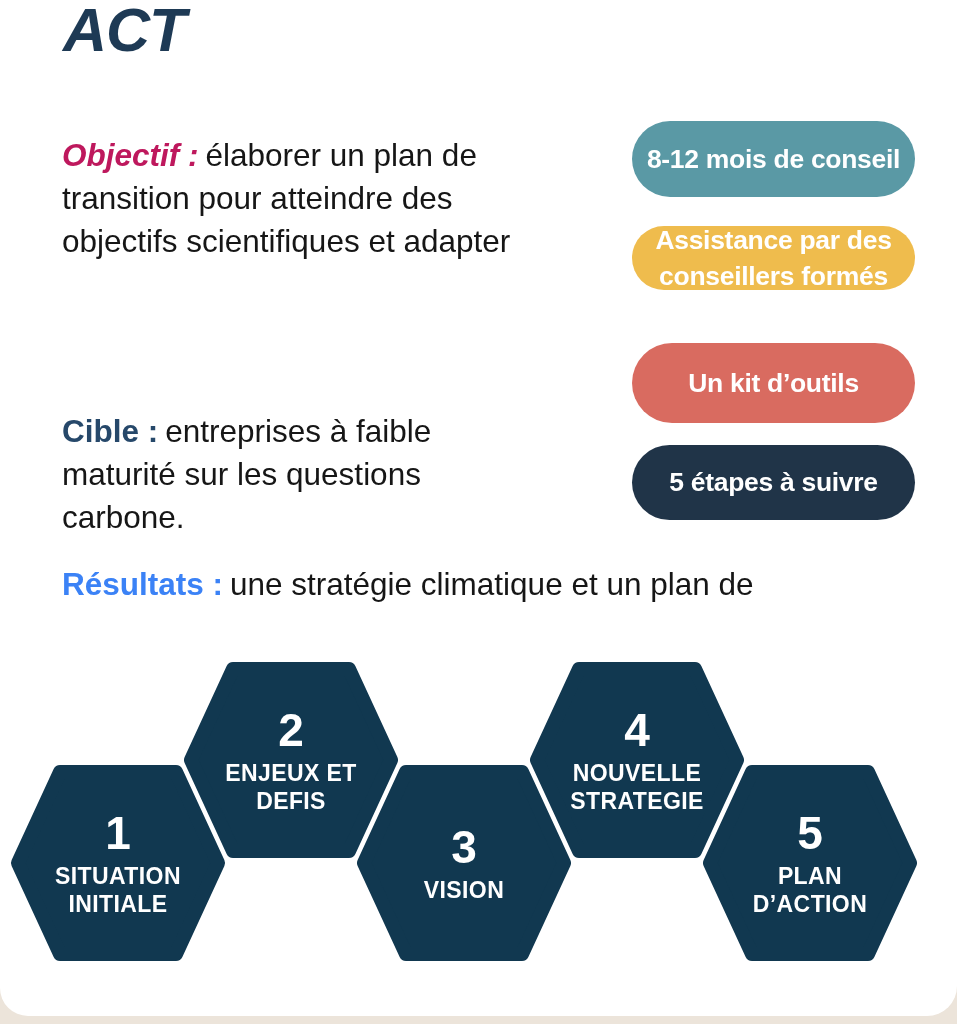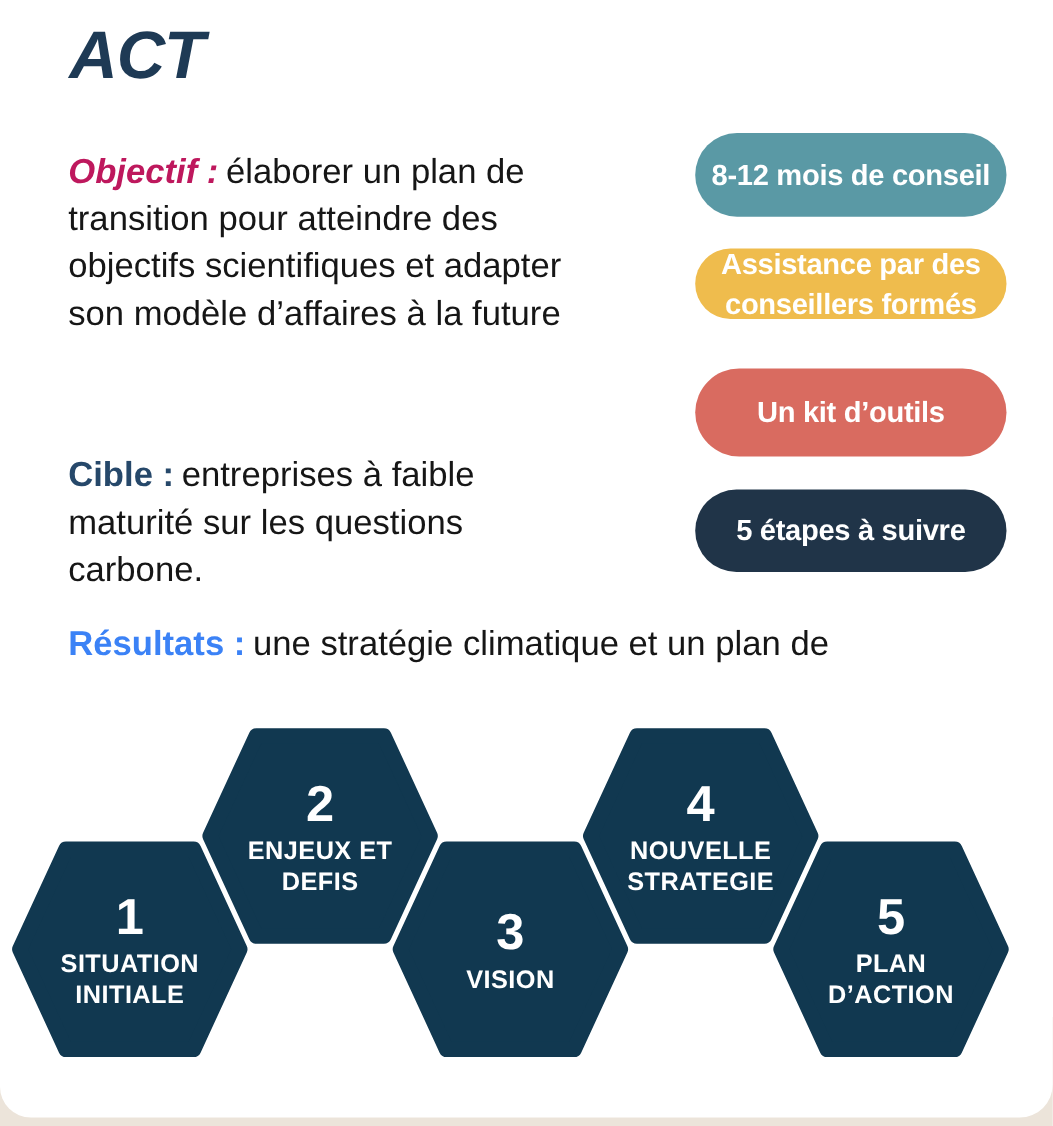--- a/index.html
+++ b/index.html
@@ -10,21 +10,21 @@
     background:#ECE4DA;
     overflow:hidden;
   }
   .card {
     position:absolute; left:0; top:0; right:0; bottom:8px;
     background:#fff;
     border-radius:0 0 30px 28px;
   }
   
   .title {
-    position:absolute; left:63px; top:20px;
+    position:absolute; left:63px; top:0;
     display:flex; align-items:baseline; gap:16px;
     line-height:1; white-space:nowrap;
   }
   .t-act  { font-size:61px; font-weight:700; font-style:italic; letter-spacing:-1px; }
   .t-rest { font-size:38px; font-weight:700; letter-spacing:0.5px; }
   
   .textcol { position:absolute; left:62px; top:134px; }
   .para { position:absolute; left:0; }
   .pline { font-size:31.5px; line-height:43px; font-weight:500; white-space:nowrap; }
   .lbl   { font-weight:700; margin-right:0.22em; }
@@ -35,21 +35,21 @@
   .badges { position:absolute; left:632px; top:121px; width:283px; }
   .badge {
     position:absolute; left:0; width:283px;
     border-radius:50px;
     display:flex; flex-direction:column; align-items:center; justify-content:center;
     color:#fff; font-weight:700; text-align:right;
     font-size:26.5px; letter-spacing:-0.3px; white-space:nowrap;
   }
   .b0 { top:0;     height:76px; }
   .b1 { top:105px; height:64px; line-height:36px; }
-  .b2 { top:214px; height:80px; }
+  .b2 { top:222px; height:80px; }
   .b3 { top:324px; height:75px; }
   
   .hexes { position:absolute; left:0; top:0; width:100%; height:100%; pointer-events:none; }
   .hex { position:absolute; width:220px; height:202px; }
   .hex svg { position:absolute; left:0; top:0; width:220px; height:202px; }
   .htext {
     position:absolute; inset:0;
     display:flex; flex-direction:column; align-items:center; justify-content:center;
     color:#fff; text-align:center;
   }
@@ -69,21 +69,20 @@
   <div class="title" style="color: rgb(30, 58, 85);">
     <span class="t-act">ACT</span>
   </div>
 
   <div class="textcol" style="color: rgb(22, 22, 22);">
 
     <div class="para para-objectif">
       <div class="pline"><span class="lbl" style="color: #be185d; font-style: italic;">Objectif :</span><span>élaborer un plan de</span></div>
       <div class="pline">transition pour atteindre des</div>
       <div class="pline">objectifs scientifiques et adapter</div>
-      <div class="pline">son modèle d’affaires à la future</div>
     </div>
 
     <div class="para para-cible">
       <div class="pline"><span class="lbl" style="color: rgb(38, 72, 106);">Cible :</span><span>entreprises à faible</span></div>
       <div class="pline">maturité sur les questions</div>
       <div class="pline">carbone.</div>
     </div>
 
     <div class="para para-resultats">
       <div class="pline"><span class="lbl" style="color: #3b82f6;">Résultats :</span><span>une stratégie climatique et un plan de</span></div>

